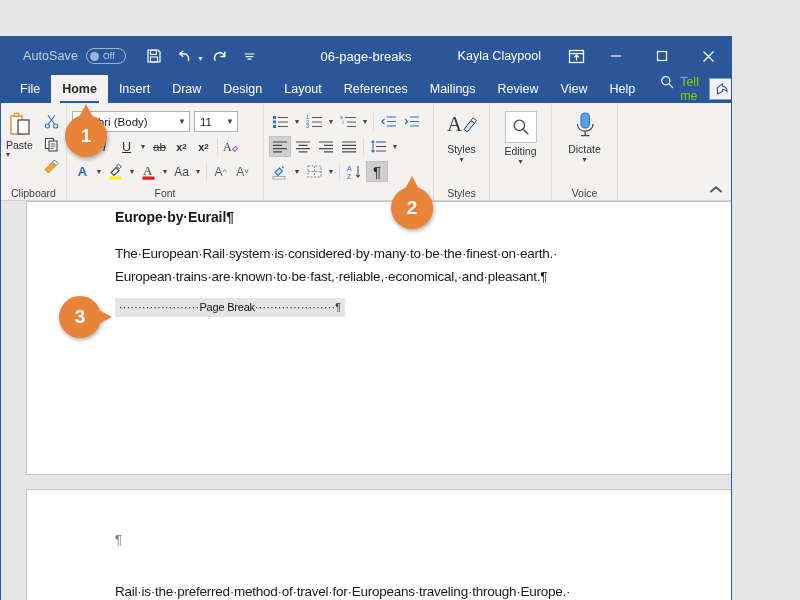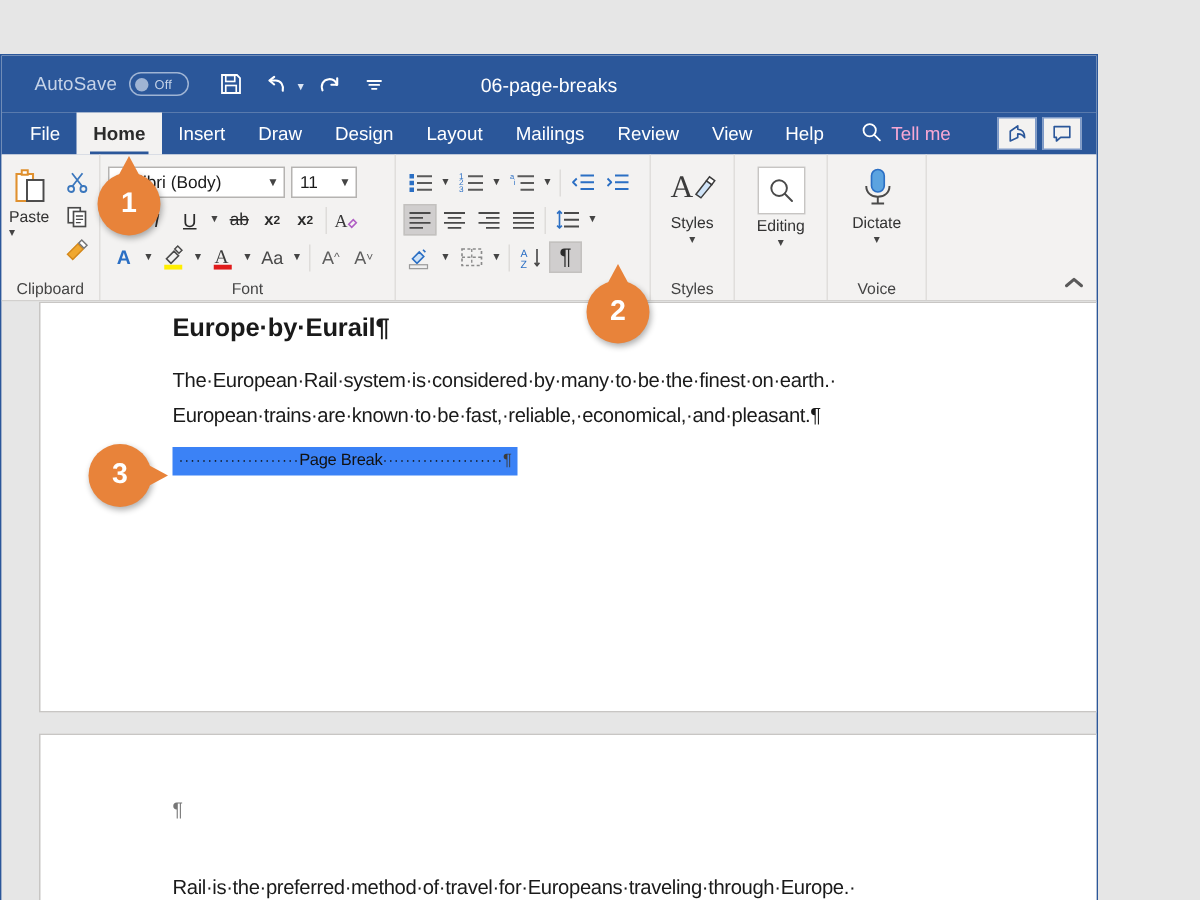--- a/index.html
+++ b/index.html
@@ -94,23 +94,23 @@
     background: #f3f2f1;
     color: #2b2b2b;
     font-weight: bold;
   }
   .tab.active::after {
     content: "";
     position: absolute; left: 9px; right: 9px; bottom: 0;
     height: 2px; background: #2b579a;
   }
   .tellme {
-    display: flex; align-items: center; gap: 6px;
+    display: flex; gap: 6px;
     padding: 0 10px 0 14px;
-    font-size: 12.5px; color: #f9a8d4;
+    font-size: 12.5px; color: #84cc16;
   }
   .tabstrip-right {
     margin-left: auto; display: flex; align-items: center; gap: 4px; padding-right: 10px;
   }
   .tab-icon-btn {
     width: 26px; height: 22px;
     border: 1px solid #7e9ac8;
     background: #f3f2f1;
     display: flex; align-items: center; justify-content: center;
   }
@@ -212,28 +212,28 @@
     background: #ffffff; border: 1px solid #c8c6c4;
   }
   .page1 { top: 0; height: 274px; }
   .page2 { top: 288px; height: 160px; }
   .doc-text {
     position: absolute; left: 88px; right: 60px;
     font-family: "Liberation Sans", sans-serif;
     color: #1a1a1a;
   }
   .h-line {
-    top: 7px; font-size: 17px; font-weight: bold; letter-spacing: -.1px;
+    top: 7px; font-size: 14px; font-weight: bold; letter-spacing: -.1px;
   }
   .body-par { top: 40px; font-size: 13.5px; line-height: 23px; letter-spacing: -.25px; }
   .pilcrow { color: #3b3b3b; }
   .pagebreak-wrap { top: 95px; }
   .pagebreak {
     display: inline-block;
-    background: #3b82f6;
+    background: #e5e5e5;
     padding: 3px 4px 4px 4px;
     font-size: 11px;
     color: #111;
     white-space: nowrap;
     letter-spacing: -.2px;
   }
   .pb-dash { letter-spacing: .5px; font-size: 10px; }
   .p2-empty { top: 42px; font-size: 13px; color: #777; }
   .p2-par { top: 90px; font-size: 13.5px; line-height: 23px; letter-spacing: -.25px; }
 
@@ -330,29 +330,55 @@
       </div>
       <div class="qat-btn">
         <svg width="13" height="13" viewBox="0 0 13 13">
             <path d="M2 4h9M3.2 6.6h6.6M5 9.2h3" stroke="#ffffff" stroke-width="1.2" stroke-linecap="round"></path>
           </svg>
       </div>
     </div>
 
     <div class="doc-title">06-page-breaks</div>
 
+    <div class="title-right">
+      <span class="username">Kayla Claypool</span>
+      <div class="ribbon-display-btn">
+        <svg width="17" height="17" viewBox="0 0 17 17">
+            <rect x="1.5" y="2.5" width="14" height="12" fill="none" stroke="#ffffff" stroke-width="1.3"></rect>
+            <path d="M1.5 5.6h14" stroke="#ffffff" stroke-width="1.3"></path>
+            <path d="M8.5 12V7.3M6.6 8.9l1.9-1.9 1.9 1.9" stroke="#ffffff" stroke-width="1.2" fill="none" stroke-linecap="round" stroke-linejoin="round"></path>
+          </svg>
+      </div>
+      <div class="win-btn">
+        <svg width="12" height="12" viewBox="0 0 12 12">
+            <path d="M1 6h10" stroke="#ffffff" stroke-width="1.2"></path>
+          </svg>
+      </div>
+      <div class="win-btn">
+        <svg width="12" height="12" viewBox="0 0 12 12">
+            <rect x="1.5" y="1.5" width="9" height="9" fill="none" stroke="#ffffff" stroke-width="1.2"></rect>
+          </svg>
+      </div>
+      <div class="win-btn close">
+        <svg width="13" height="13" viewBox="0 0 13 13">
+            <path d="M1.5 1.5l10 10M11.5 1.5l-10 10" stroke="#ffffff" stroke-width="1.3"></path>
+          </svg>
+      </div>
+    </div>
   </div>
 
   <div class="tabstrip">
     <div class="tab">File</div>
     <div class="tab active">Home</div>
     <div class="tab">Insert</div>
     <div class="tab">Draw</div>
     <div class="tab">Design</div>
     <div class="tab">Layout</div>
+    <div class="tab">References</div>
     <div class="tab">Mailings</div>
     <div class="tab">Review</div>
     <div class="tab">View</div>
     <div class="tab">Help</div>
 
     <div class="tellme">
       <span>
         <svg width="14" height="14" viewBox="0 0 14 14">
             <circle cx="5.8" cy="5.8" r="4.1" fill="none" stroke="#ffffff" stroke-width="1.2"></circle>
             <path d="M8.9 8.9L12.6 12.6" stroke="#ffffff" stroke-width="1.2" stroke-linecap="round"></path>

